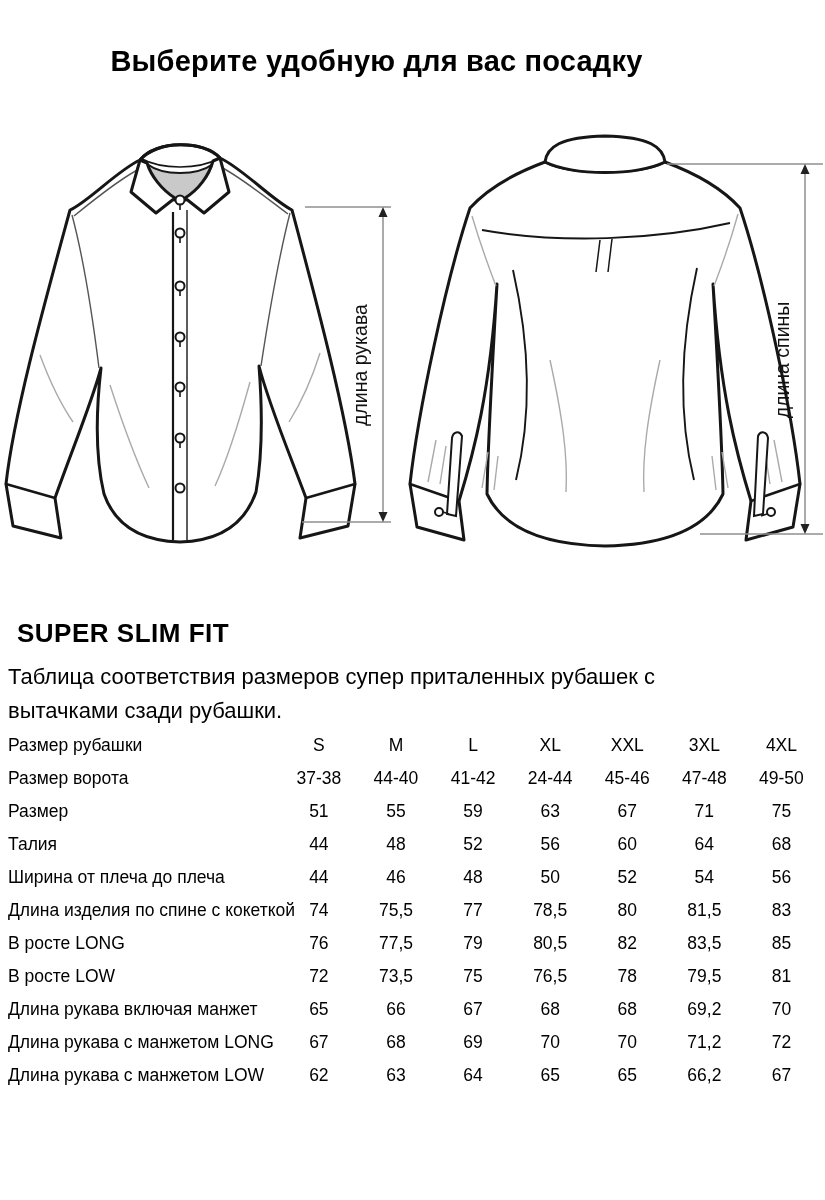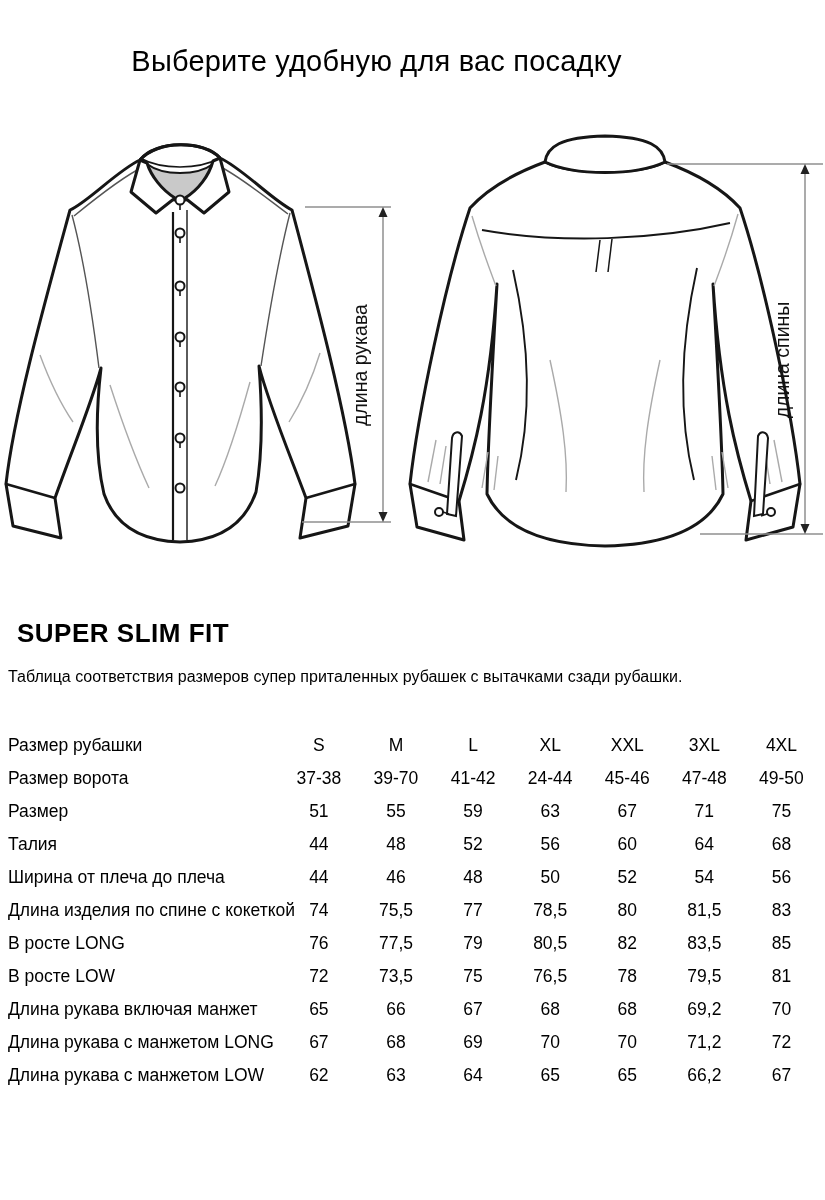--- a/index.html
+++ b/index.html
@@ -2,36 +2,36 @@
 <html><head>
 <meta charset="utf-8">
 <style>
   html,body{margin:0;padding:0;background:#fff;}
   body{
     width:825px;height:1200px;position:relative;overflow:hidden;
     font-family:"Liberation Sans","DejaVu Sans",sans-serif;color:#000;
   }
   .page-title{
     position:absolute;top:44px;left:0;width:753px;text-align:center;
-    font-size:29px;line-height:34px;letter-spacing:.2px;
+    font-size:29px;line-height:34px;letter-spacing:.2px;font-weight:bold;
   }
   .figures{position:absolute;top:120px;left:0;width:825px;height:450px;}
   .fig-front{position:absolute;left:0;top:0;}
   .fig-back{position:absolute;left:400px;top:0;}
   .dim-label{
     font-family:"Liberation Sans","DejaVu Sans",sans-serif;
     font-size:19.5px;fill:#111;
   }
   .section-heading{
     position:absolute;top:618px;left:17px;
     font-size:26px;font-weight:bold;letter-spacing:.5px;
   }
   .section-desc{
     position:absolute;top:660px;left:8px;width:762px;
-    font-size:16px;line-height:34px;
+    font-size:22px;line-height:34px;
   }
   table.size-table{
     position:absolute;top:729px;left:8px;width:812px;
     border-collapse:collapse;table-layout:fixed;
     font-size:17.5px;
   }
   table.size-table td,table.size-table th{
     height:33px;padding:0;font-weight:normal;vertical-align:middle;
     white-space:nowrap;
   }
@@ -205,21 +205,21 @@
       <th class="val">M</th>
       <th class="val">L</th>
       <th class="val">XL</th>
       <th class="val">XXL</th>
       <th class="val">3XL</th>
       <th class="val">4XL</th>
     </tr>
     <tr>
       <td class="lbl">Размер ворота</td>
       <td class="val">37-38</td>
-      <td class="val">39-70</td>
+      <td class="val">44-40</td>
       <td class="val">41-42</td>
       <td class="val">24-44</td>
       <td class="val">45-46</td>
       <td class="val">47-48</td>
       <td class="val">49-50</td>
     </tr>
     <tr>
       <td class="lbl">Размер</td>
       <td class="val">51</td>
       <td class="val">55</td>

